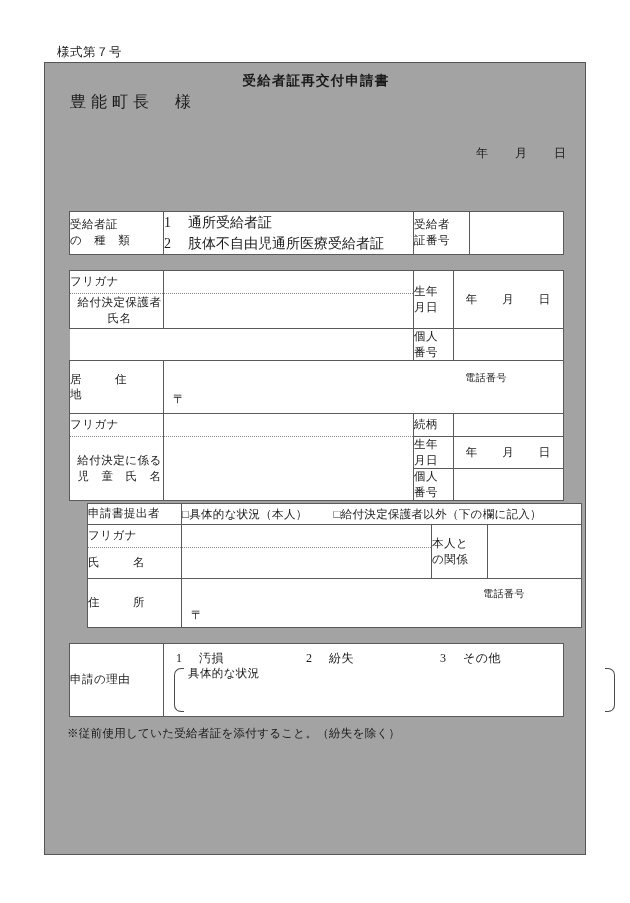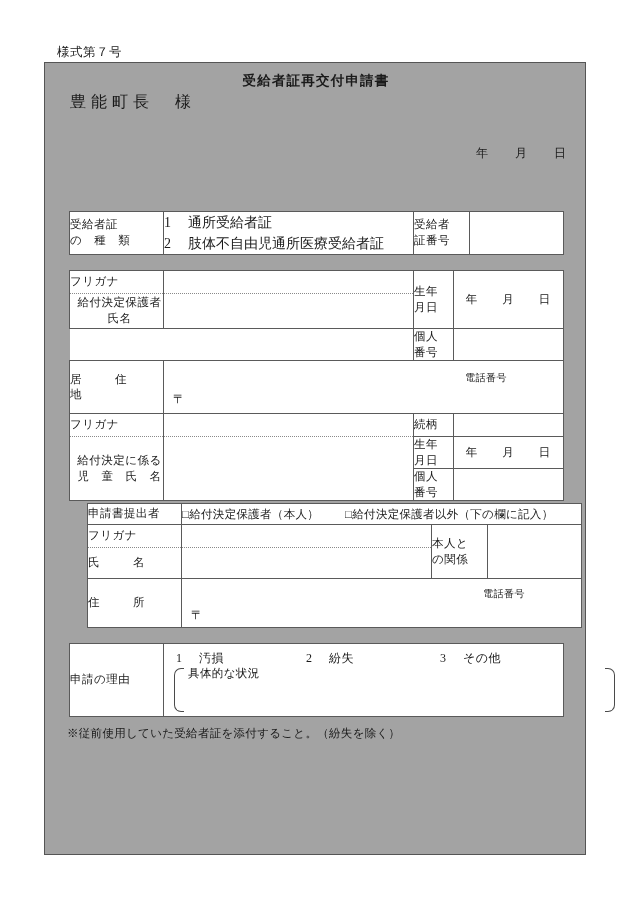--- a/index.html
+++ b/index.html
@@ -353,21 +353,21 @@
       <colgroup>
         <col style="width:94px">
         <col style="width:250px">
         <col style="width:56px">
         <col style="width:94px">
       </colgroup>
       <tbody>
         <tr>
           <td class="lbl" style="height:20px">申請書提出者</td>
           <td class="checkline" colspan="3">
-            <span>□給付決定保護者（本人）</span><span class="gap"></span><span>□給付決定保護者以外（下の欄に記入）</span>
+            <span>□具体的な状況（本人）</span><span class="gap"></span><span>□給付決定保護者以外（下の欄に記入）</span>
           </td>
         </tr>
         <tr>
           <td class="lbl dotted-bottom" style="height:22px">フリガナ</td>
           <td class="dotted-bottom pad-l"></td>
           <td class="lbl" rowspan="2">
             <div>本人と</div>
             <div>の関係</div>
           </td>
           <td class="pad-l" rowspan="2"></td>

